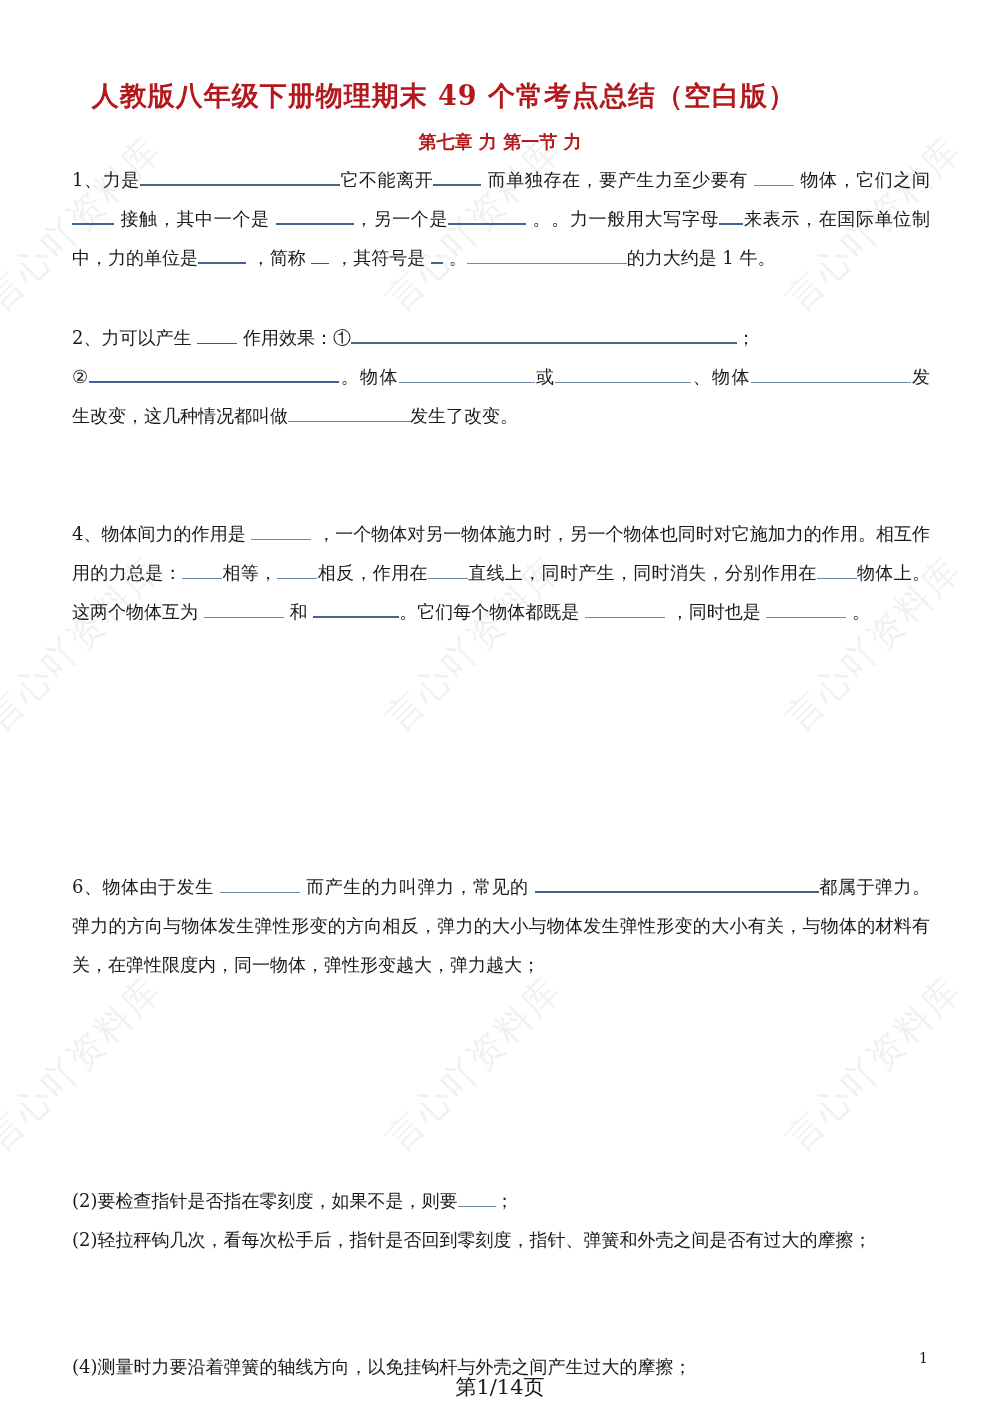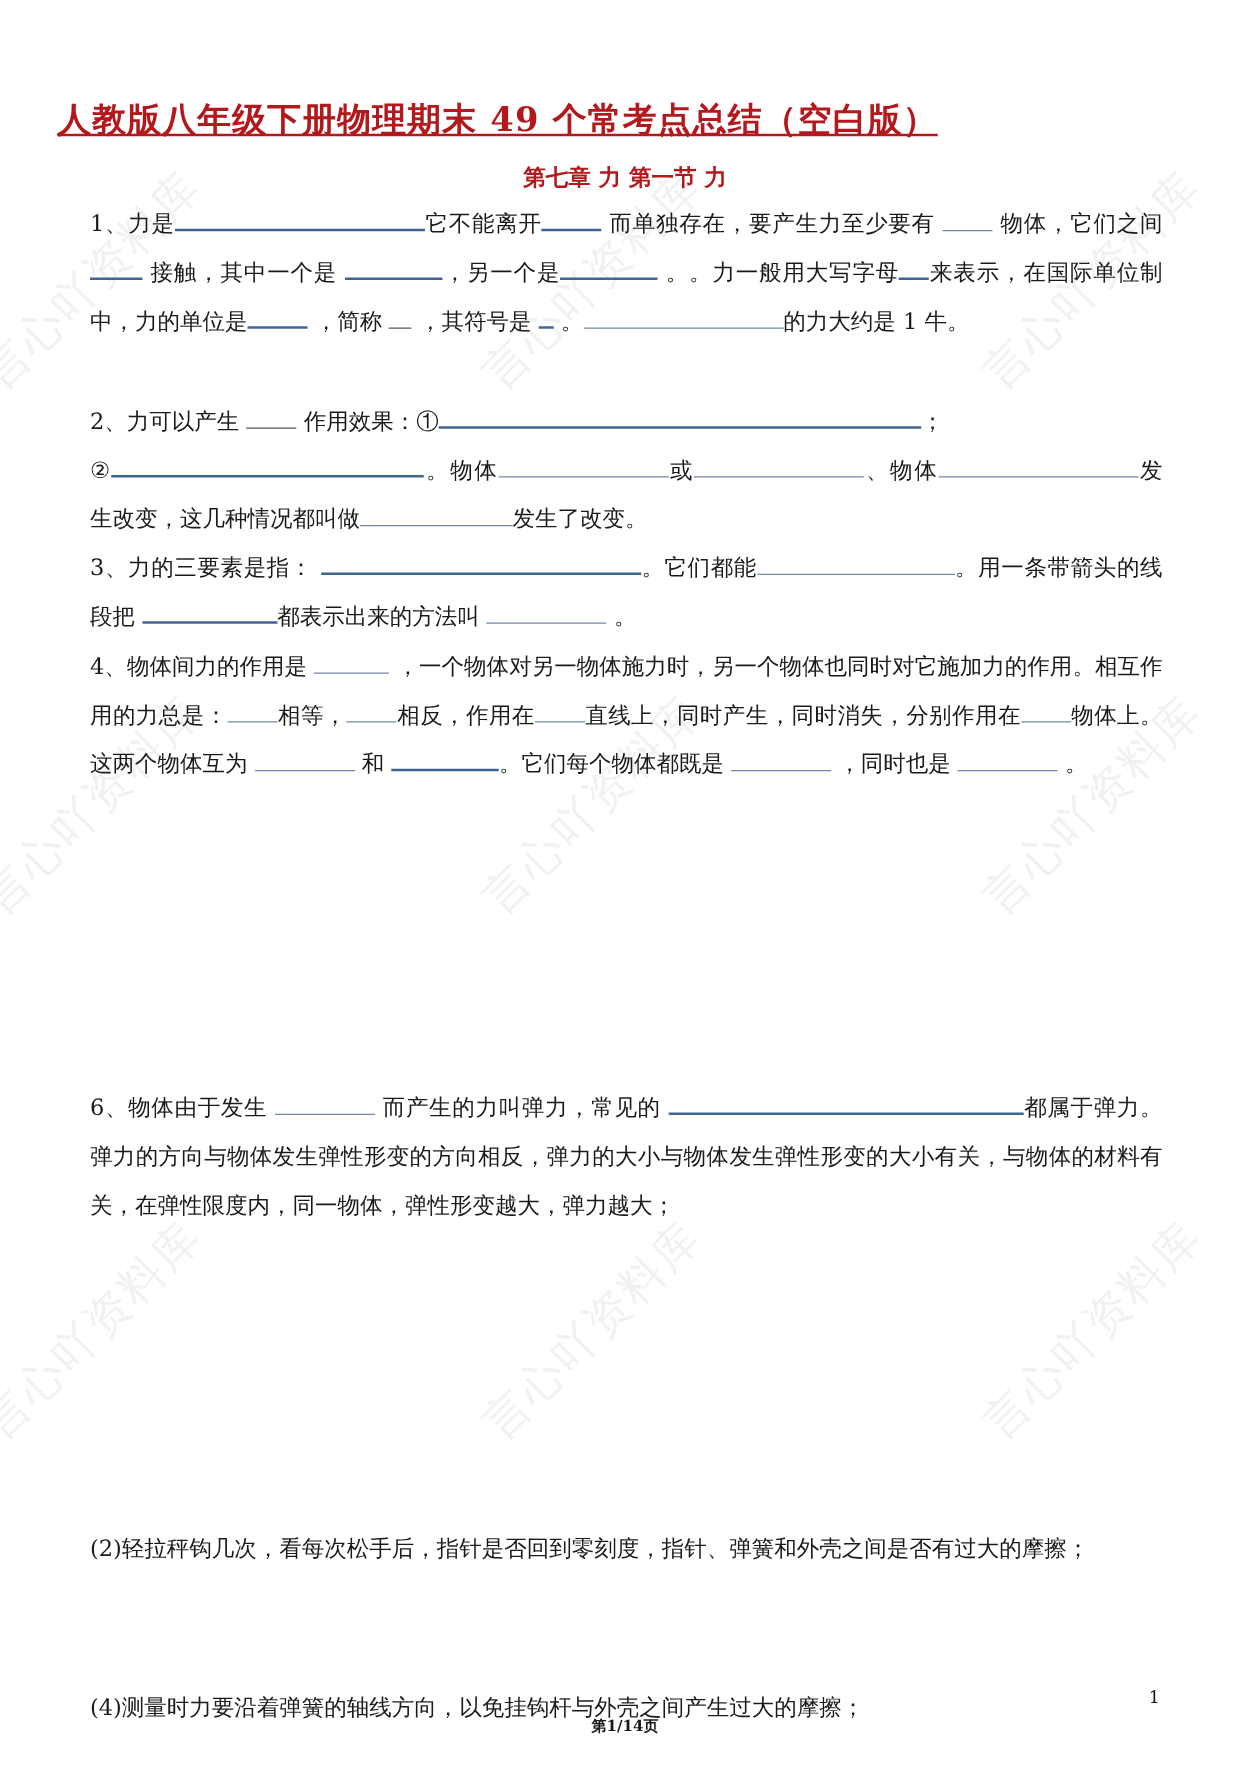--- a/index.html
+++ b/index.html
@@ -2,32 +2,32 @@
 <html><head>
 <meta charset="utf-8">
 <style>
   html, body { margin: 0; padding: 0; background: #ffffff; }
   body { width: 1000px; height: 1415px; position: relative; overflow: hidden;
          font-family: "DejaVu Serif", "Liberation Serif", serif; color: #1a1a1a; }
   .page { position: absolute; left: 0; top: 0; width: 1000px; height: 1415px; }
   .watermark-layer { position: absolute; inset: 0; pointer-events: none; overflow: hidden; }
   .wm { position: absolute; font-family: "DejaVu Sans", sans-serif; font-size: 36px;
         color: rgba(180,180,180,0.18); transform: rotate(-45deg); white-space: nowrap; letter-spacing: 2px; }
-  .title { position: absolute; left: 0; width: 796px; top: 78px; text-align: center;
-           font-size: 27px; font-weight: bold; color: #b3191c; letter-spacing: 1px; text-decoration: underline; }
+  .title { position: absolute; left: 0; width: 796px; top: 78px; text-align: right;
+           font-size: 27px; font-weight: bold; color: #b3191c; letter-spacing: 1px; }
   .section-h { position: absolute; left: 0; width: 1000px; text-align: center;
                font-size: 18px; font-weight: bold; color: #b3191c; }
   .para { position: absolute; left: 72px; width: 858px; font-size: 18px; line-height: 39px;
           text-align: justify; }
   .blank { display: inline-block; vertical-align: baseline; height: 1px; }
   .blank.thick { border-bottom: 2px solid #3f6596; }
   .blank.thin { border-bottom: 1px solid #555555; }
   .blank.thin-blue { border-bottom: 1px solid #6f88a8; }
   .pagenum { position: absolute; right: 72px; top: 1350px; font-size: 14px; }
-  .footer { position: absolute; left: 0; width: 1000px; top: 1373px; text-align: center; font-size: 12px; font-weight: bold; }
+  .footer { position: absolute; left: 0; width: 1000px; top: 1373px; text-align: center; font-size: 21px; }
 </style>
 </head>
 <body>
 
 <div class="page">
 
   <div class="watermark-layer">
     <span class="wm" style="left:-40px;top:200px">言心吖资料库</span>
     <span class="wm" style="left:360px;top:200px">言心吖资料库</span>
     <span class="wm" style="left:760px;top:200px">言心吖资料库</span>
@@ -38,23 +38,23 @@
     <span class="wm" style="left:360px;top:1040px">言心吖资料库</span>
     <span class="wm" style="left:760px;top:1040px">言心吖资料库</span>
   </div>
 
   <div class="title">人教版八年级下册物理期末 49 个常考点总结（空白版）</div>
 
   <div class="section-h" style="top:130px">第七章  力    第一节  力</div>
 
   <div class="para" style="top:160px"><span>1、力是</span><span class="blank thick" style="width: 200px;"></span><span>它不能离开</span><span class="blank thick" style="width: 48px;"></span><span> 而单独存在，要产生力至少要有 </span><span class="blank thin-blue" style="width: 40px;"></span><span> 物体，它们之间</span><span class="blank thick" style="width: 42px;"></span><span> 接触，其中一个是 </span><span class="blank thick" style="width: 78px;"></span><span>，另一个是</span><span class="blank thick" style="width: 78px;"></span><span> 。。力一般用大写字母</span><span class="blank thick" style="width: 24px;"></span><span>来表示，在国际单位制中，力的单位是</span><span class="blank thick" style="width: 48px;"></span><span> ，简称 </span><span class="blank thin" style="width: 18px;"></span><span> ，其符号是 </span><span class="blank thick" style="width: 12px;"></span><span> 。</span><span class="blank thin-blue" style="width: 160px;"></span><span>的力大约是 1 牛。</span></div>
   <div class="para" style="top:318px"><span>2、力可以产生 </span><span class="blank thin" style="width: 40px;"></span><span> 作用效果：①</span><span class="blank thick" style="width: 386px;"></span><span>；</span><br><span>②</span><span class="blank thick" style="width: 250px;"></span><span>。物体</span><span class="blank thin-blue" style="width: 136px;"></span><span>或</span><span class="blank thin-blue" style="width: 136px;"></span><span>、物体</span><span class="blank thin-blue" style="width: 160px;"></span><span>发生改变，这几种情况都叫做</span><span class="blank thin-blue" style="width: 122px;"></span><span>发生了改变。</span></div>
-  <div class="para" style="top:435px"><span>3、力的三要素是指： </span><span class="blank thick" style="width: 256px;"></span><span>。它们都能</span><span class="blank thin-blue" style="width: 158px;"></span><span>。用一条带箭头的线段把 </span><span class="blank thick" style="width: 108px;"></span><span>都表示出来的方法叫 </span><span class="blank thin-blue" style="width: 96px;"></span><span> 。</span></div>
   <div class="para" style="top:514px"><span>4、物体间力的作用是 </span><span class="blank thin-blue" style="width: 60px;"></span><span> ，一个物体对另一物体施力时，另一个物体也同时对它施加力的作用。相互作用的力总是：</span><span class="blank thin-blue" style="width: 40px;"></span><span>相等，</span><span class="blank thin-blue" style="width: 40px;"></span><span>相反，作用在</span><span class="blank thin-blue" style="width: 40px;"></span><span>直线上，同时产生，同时消失，分别作用在</span><span class="blank thin-blue" style="width: 40px;"></span><span>物体上。这两个物体互为 </span><span class="blank thin-blue" style="width: 80px;"></span><span> 和 </span><span class="blank thick" style="width: 86px;"></span><span>。它们每个物体都既是 </span><span class="blank thin-blue" style="width: 80px;"></span><span> ，同时也是 </span><span class="blank thin-blue" style="width: 80px;"></span><span> 。</span></div>
 
 
   <div class="para" style="top:867px"><span>6、物体由于发生 </span><span class="blank thin-blue" style="width: 80px;"></span><span> 而产生的力叫弹力，常见的 </span><span class="blank thick" style="width: 284px;"></span><span>都属于弹力。弹力的方向与物体发生弹性形变的方向相反，弹力的大小与物体发生弹性形变的大小有关，与物体的材料有关，在弹性限度内，同一物体，弹性形变越大，弹力越大；</span></div>
+  <div class="para" style="top:1181px"><span>(2)要检查指针是否指在零刻度，如果不是，则要</span><span class="blank thin-blue" style="width: 38px;"></span><span>；</span></div>
   <div class="para" style="top:1220px"><span> (2)轻拉秤钩几次，看每次松手后，指针是否回到零刻度，指针、弹簧和外壳之间是否有过大的摩擦；</span></div>
   <div class="para" style="top:1347px"><span>(4)测量时力要沿着弹簧的轴线方向，以免挂钩杆与外壳之间产生过大的摩擦；</span></div>
 
   <div class="pagenum">1</div>
   <div class="footer">第1/14页</div>
 </div>
 
 </body></html>

